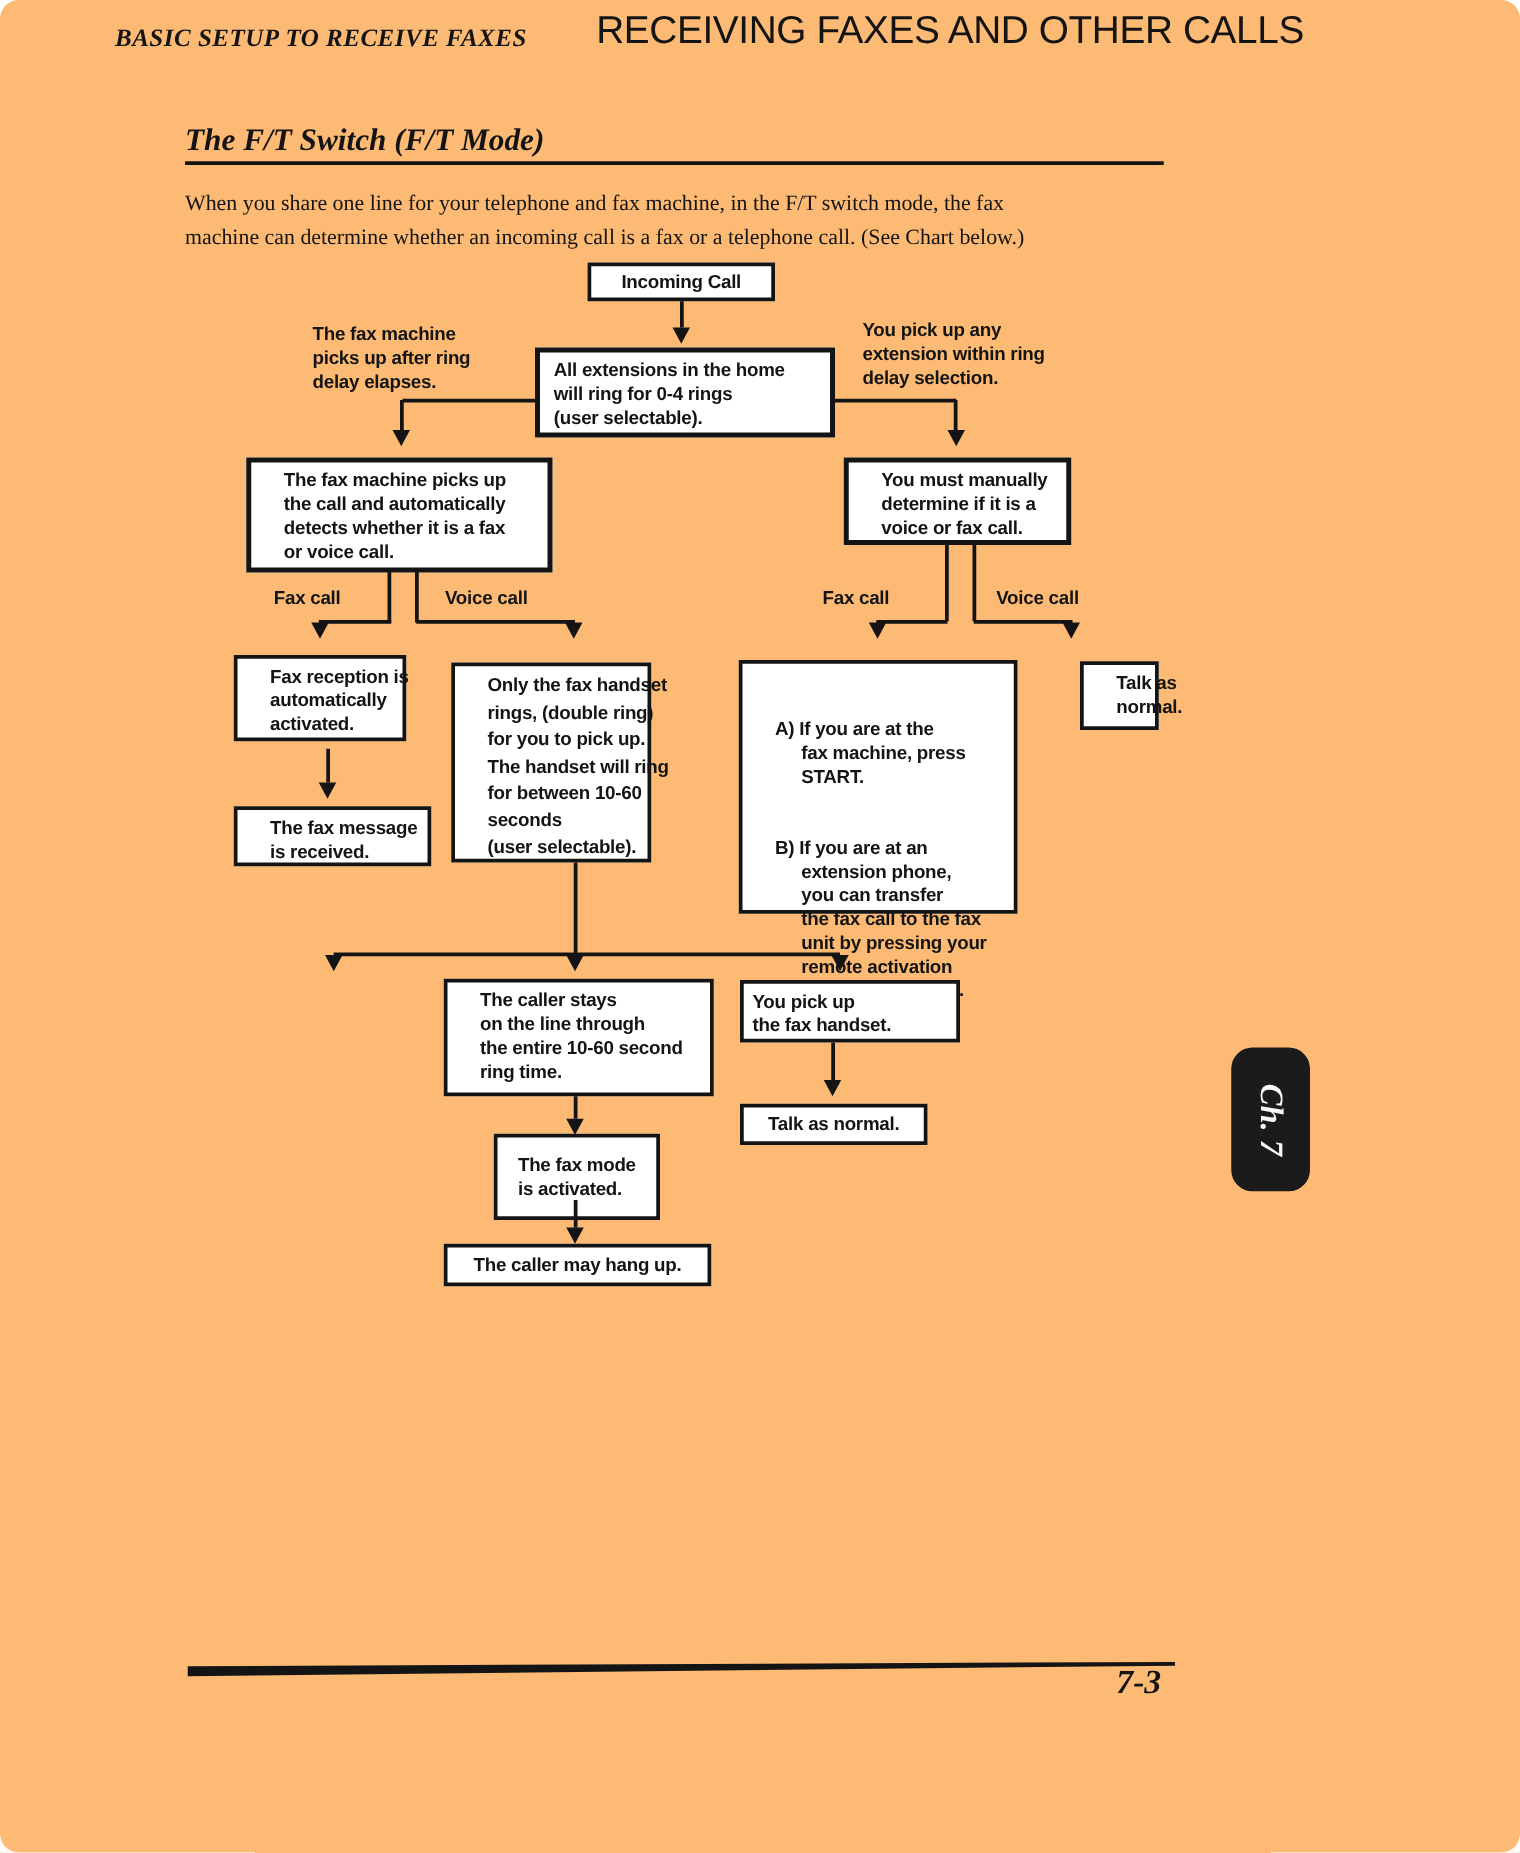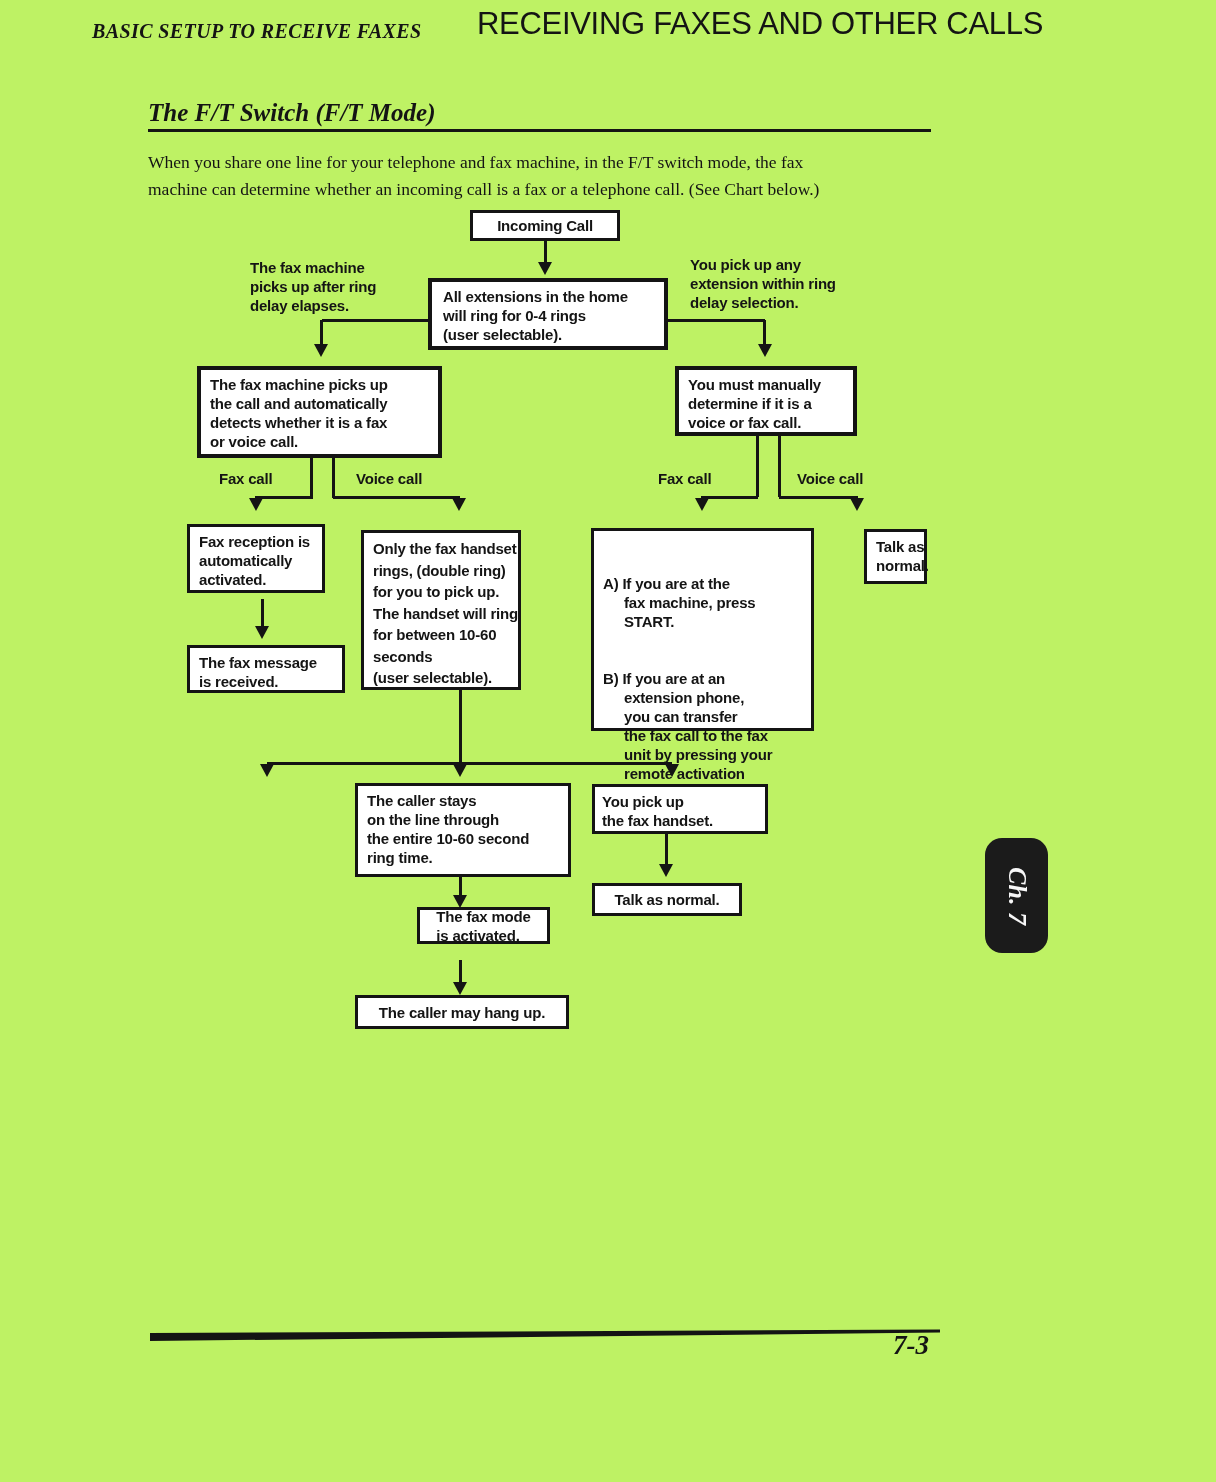--- a/index.html
+++ b/index.html
@@ -1,21 +1,22 @@
 <!DOCTYPE html>
 <html><head>
 <meta charset="utf-8">
 <style>
   html,body{margin:0;padding:0;background:#ffffff;}
   .page{
     position:relative;
     width:1216px;height:1482px;
-    background:#bef264;
+    background:#fdba74;
     overflow:hidden;
     color:#141414;
+    border-radius:15px;
   }
   
   .hdr-left{
     position:absolute;left:92px;top:20px;
     font:bold italic 20px/1.1 "Liberation Serif", serif;
     letter-spacing:.4px;white-space:pre;
   }
   .hdr-right{
     position:absolute;left:477px;top:7px;
     font:400 31px/1.1 "Liberation Sans", sans-serif;
@@ -29,21 +30,21 @@
   .title-rule{position:absolute;left:148px;top:129px;width:783px;height:3px;background:#141414;}
   .intro{
     position:absolute;left:148px;top:149px;width:810px;
     font:400 17.5px/27px "Liberation Serif", serif;
     white-space:pre;
   }
   
   .box{
     position:absolute;box-sizing:border-box;
     border:3px solid #141414;background:#fff;
-    padding:5px 9px;
+    padding:5px 26px;
     font:bold 15px/19px "Liberation Sans", sans-serif;
     letter-spacing:-.2px;
     color:#141414;white-space:pre;
   }
   .b4{border-width:4px;}
   .ctr{display:flex;align-items:center;justify-content:center;padding:2px 4px;}
   .ctrL{display:flex;align-items:center;justify-content:center;text-align:left;padding:2px 4px;}
   .lh21{line-height:21.5px;}
   .note{
     position:absolute;
@@ -146,21 +147,21 @@
 normal.</div>
 
   <div class="box" style="left:355px;top:783px;width:216px;height:94px;">The caller stays
 on the line through
 the entire 10-60 second
 ring time.</div>
   <div class="box" style="left:592px;top:784px;width:176px;height:50px;padding-left:7px;">You pick up
 the fax handset.</div>
 
   <div class="box ctr" style="left:592px;top:883px;width:150px;height:33px;">Talk as normal.</div>
-  <div class="box ctrL" style="left:417px;top:907px;width:133px;height:37px;">The fax mode
+  <div class="box ctrL" style="left:395px;top:907px;width:133px;height:69px;">The fax mode
 is activated.</div>
   <div class="box ctr" style="left:355px;top:995px;width:214px;height:34px;">The caller may hang up.</div>
 
   <div id="connectors">
       <div class="vln" style="left: 544px; top: 241px; width: 2.5px; height: 21px;"></div>
       <div class="arr" style="left: 538px; top: 262px;"></div>
       <div class="hln" style="left: 322px; top: 319px; width: 106px; height: 2.5px;"></div>
       <div class="vln" style="left: 320px; top: 320px; width: 2.5px; height: 24px;"></div>
       <div class="arr" style="left: 314px; top: 344px;"></div>
       <div class="hln" style="left: 667px; top: 319px; width: 98px; height: 2.5px;"></div>

